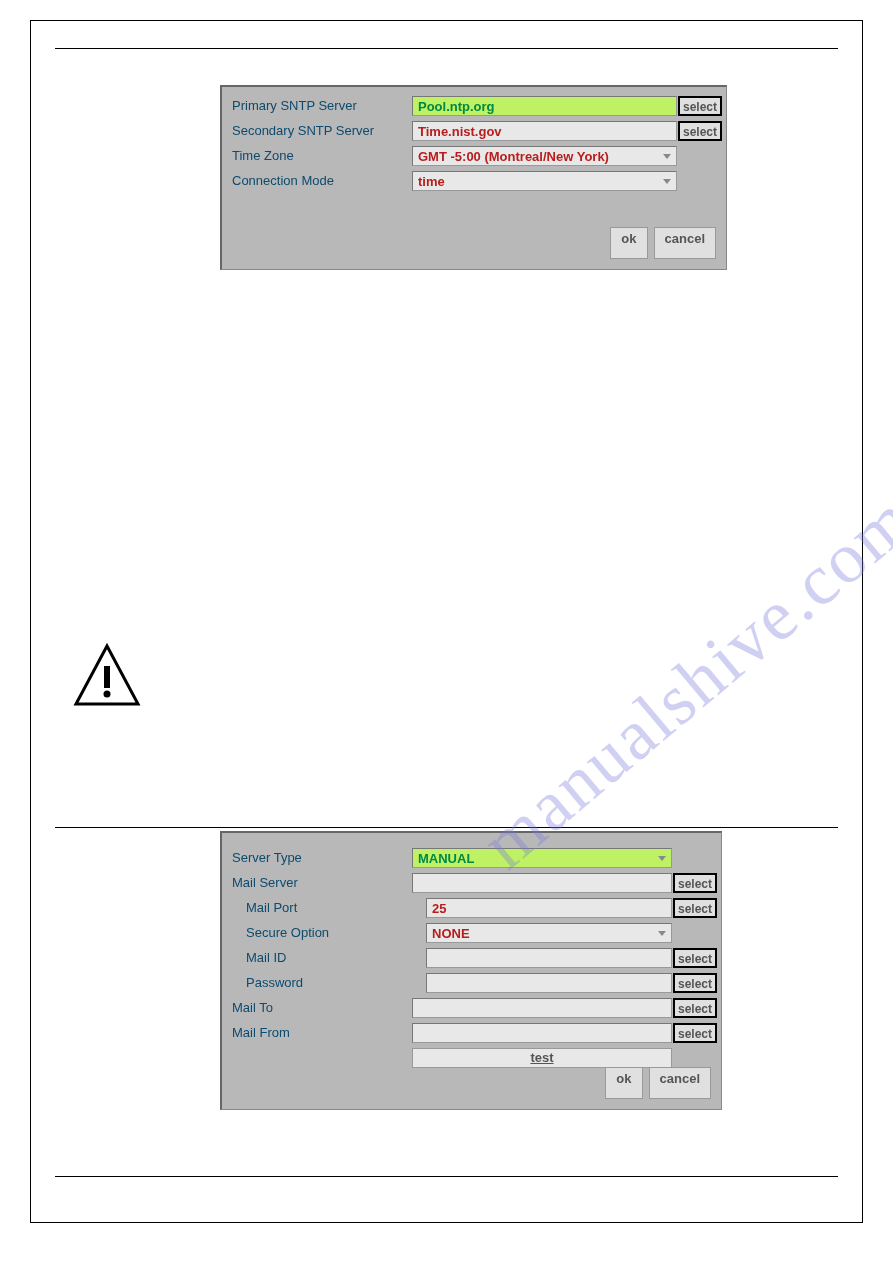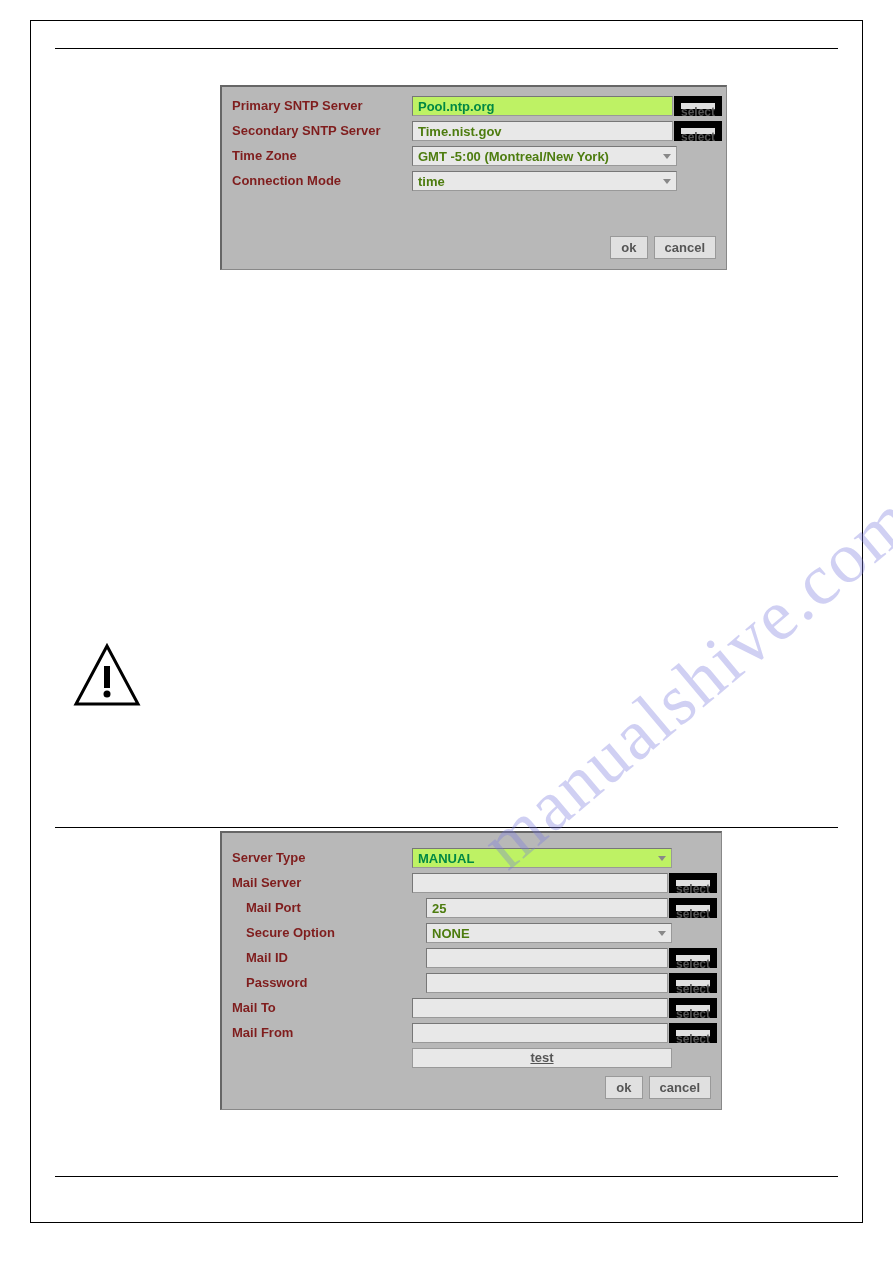--- a/index.html
+++ b/index.html
@@ -39,39 +39,39 @@
   }
   .panel-row {
     display: flex;
     align-items: center;
     height: 25px;
     margin: 0;
   }
   .panel-label {
     flex: 0 0 180px;
     padding-left: 10px;
-    font-weight: bold;
-    color: #7f1d1d;
+    font-weight: normal;
+    color: #0c4a6e;
     font-size: 13px;
     white-space: nowrap;
   }
   .panel-label.indent {
     padding-left: 24px;
   }
   .panel-field {
     flex: 1;
     height: 20px;
     background: #e8e8e8;
     border: 1px solid #999;
     border-top-color: #777;
     border-left-color: #777;
     padding: 0 5px;
     font-size: 13px;
     font-weight: bold;
-    color: #4d7c0f;
+    color: #b91c1c;
     line-height: 20px;
     box-sizing: border-box;
     overflow: hidden;
     white-space: nowrap;
   }
   .panel-field.highlight {
     background: #bef264;
     color: #084;
   }
   .panel-field.dropdown {
@@ -85,39 +85,39 @@
     border-left: 4px solid transparent;
     border-right: 4px solid transparent;
     border-top: 5px solid #888;
   }
   .sel-btn {
     flex: 0 0 44px;
     height: 20px;
     margin-left: 1px;
     margin-right: 4px;
     background: #e0e0e0;
-    border: 7px solid #000000;
+    border: 2px solid #000000;
     font-size: 12px;
     font-weight: bold;
     color: #555;
     text-align: center;
     line-height: 18px;
     box-sizing: border-box;
   }
   .sel-gap {
     flex: 0 0 49px;
   }
   .btn-row {
     position: absolute;
     right: 10px;
     display: flex;
     gap: 6px;
   }
   .btn {
-    height: 23px;
+    height: 32px;
     padding: 0 10px;
     background: #e0e0e0;
     border: 1px solid #999;
     font-size: 13px;
     font-weight: bold;
     color: #555;
     line-height: 22px;
     text-align: center;
     box-sizing: border-box;
   }

